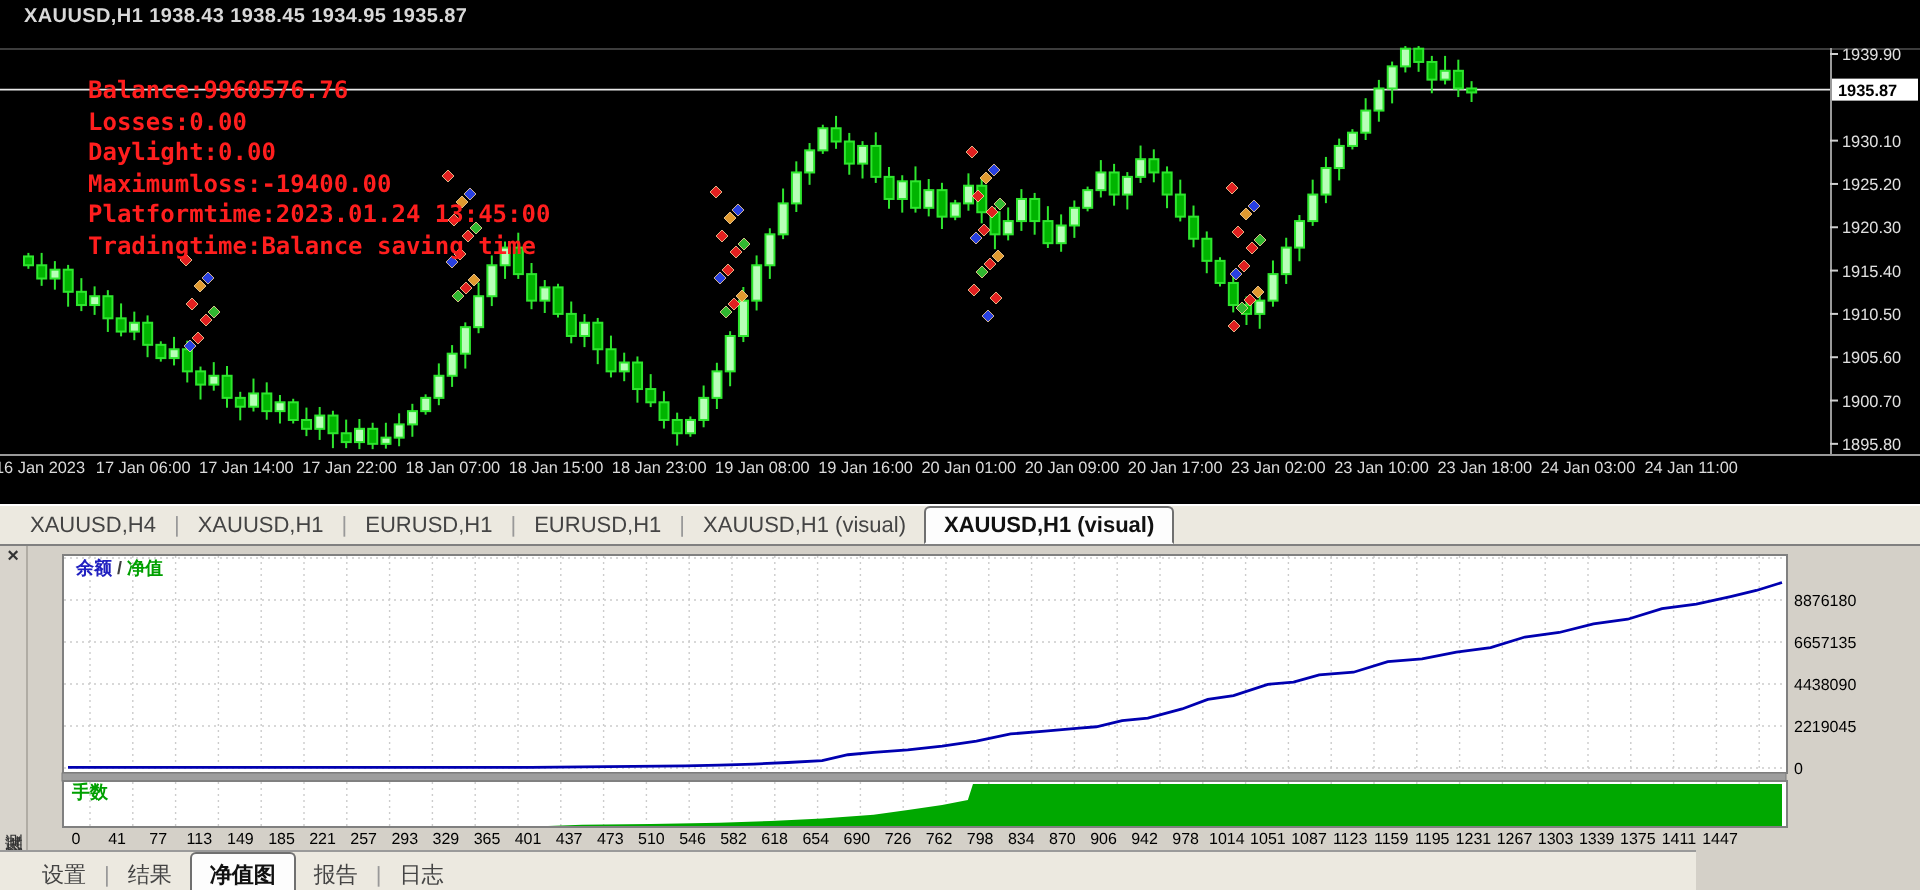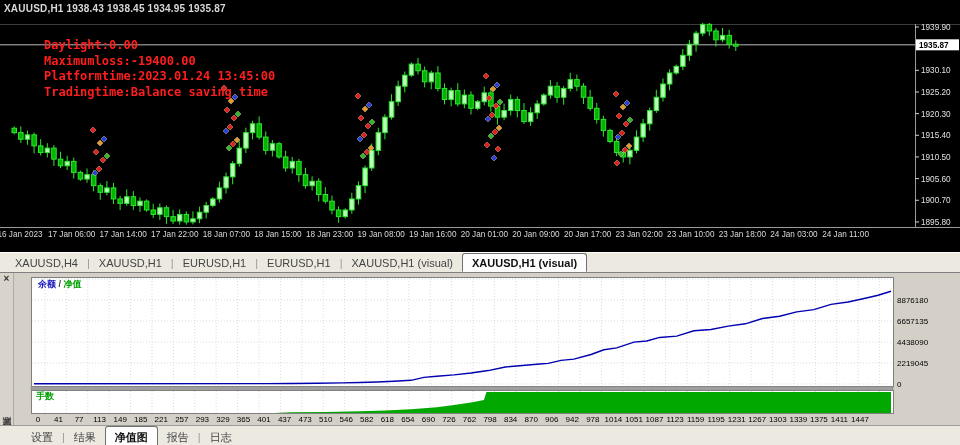--- a/index.html
+++ b/index.html
@@ -1,20 +1,20 @@
 <!DOCTYPE html>
 <html><head>
 <meta charset="utf-8">
 <style>
   html,body{margin:0;padding:0;background:#888;}
   .win{position:relative;width:960px;height:445px;background:#d4d0c8;overflow:hidden;
        font-family:"Liberation Sans",sans-serif;}
   
   .chart-area{position:absolute;left:0;top:0;width:960px;height:252px;background:#000;}
-  .chart-title{position:absolute;left:4px;top:3px;color:#d8d8d8;font-size:10px;font-weight:bold;
+  .chart-title{position:absolute;left:12px;top:3px;color:#d8d8d8;font-size:10px;font-weight:bold;
                font-family:"Liberation Sans",sans-serif;letter-spacing:.2px;z-index:5;}
   .title-sep{position:absolute;left:0;top:24px;width:960px;height:1px;background:#3c3c3c;}
   #chartSvg{position:absolute;left:0;top:0;}
   .overlay{position:absolute;left:44px;top:38px;z-index:4;color:#ff1e1e;
            font-family:"DejaVu Sans Mono",monospace;font-size:12px;font-weight:bold;
            line-height:15.5px;white-space:pre;}
   
   .chart-tabs{position:absolute;left:0;top:252px;width:960px;height:28px;background:#ece9e0;
               border-top:1px solid #fff;border-bottom:1px solid #9a9a9a;white-space:nowrap;
               padding-left:6px;box-sizing:border-box;}
@@ -25,22 +25,22 @@
   
   .tester{position:absolute;left:0;top:272px;width:960px;height:173px;background:#d4d0c8;
           border-top:1px solid #808080;}
   #testerSvg{position:absolute;left:0;top:0;}
   .strip{position:absolute;left:0;top:0;width:13px;height:152px;background:#d8d4cc;
          border-right:1px solid #b0aca4;}
   .close-x{position:absolute;left:1px;top:1px;width:11px;height:11px;font-size:10px;line-height:10px;
            text-align:center;color:#333;font-weight:bold;cursor:default;}
   .vlabel{position:absolute;left:0px;top:136px;writing-mode:vertical-lr;font-size:9px;color:#333;
           letter-spacing:1px;}
-  .bottom-tabs{position:absolute;left:0;bottom:0;width:960px;height:21px;background:#ece9e0;
-               border-top:1px solid #9a9a9a;white-space:nowrap;padding-left:22px;box-sizing:border-box;}
+  .bottom-tabs{position:absolute;left:0;bottom:0;width:848px;height:21px;background:#ece9e0;
+               border-top:1px solid #9a9a9a;white-space:nowrap;padding-left:12px;box-sizing:border-box;}
 </style>
 </head>
 <body>
 
 <div class="win">
 
   <div class="chart-area">
     <div class="chart-title">XAUUSD,H1  1938.43 1938.45 1934.95 1935.87</div>
     <div class="title-sep"></div>
     <svg id="chartSvg" width="960" height="252">
@@ -354,21 +354,21 @@
         <text x="432.8" y="236.5" fill="#dadada" font-size="8.2" text-anchor="middle" font-family="&quot;Liberation Sans&quot;,sans-serif">19 Jan 16:00</text>
         <text x="484.40000000000003" y="236.5" fill="#dadada" font-size="8.2" text-anchor="middle" font-family="&quot;Liberation Sans&quot;,sans-serif">20 Jan 01:00</text>
         <text x="536" y="236.5" fill="#dadada" font-size="8.2" text-anchor="middle" font-family="&quot;Liberation Sans&quot;,sans-serif">20 Jan 09:00</text>
         <text x="587.6" y="236.5" fill="#dadada" font-size="8.2" text-anchor="middle" font-family="&quot;Liberation Sans&quot;,sans-serif">20 Jan 17:00</text>
         <text x="639.2" y="236.5" fill="#dadada" font-size="8.2" text-anchor="middle" font-family="&quot;Liberation Sans&quot;,sans-serif">23 Jan 02:00</text>
         <text x="690.8000000000001" y="236.5" fill="#dadada" font-size="8.2" text-anchor="middle" font-family="&quot;Liberation Sans&quot;,sans-serif">23 Jan 10:00</text>
         <text x="742.4" y="236.5" fill="#dadada" font-size="8.2" text-anchor="middle" font-family="&quot;Liberation Sans&quot;,sans-serif">23 Jan 18:00</text>
         <text x="794" y="236.5" fill="#dadada" font-size="8.2" text-anchor="middle" font-family="&quot;Liberation Sans&quot;,sans-serif">24 Jan 03:00</text>
         <text x="845.6" y="236.5" fill="#dadada" font-size="8.2" text-anchor="middle" font-family="&quot;Liberation Sans&quot;,sans-serif">24 Jan 11:00</text>
       </svg>
-    <div class="overlay" id="overlay"><div>Daylight:0.00</div><div>Maximumloss:-19400.00</div><div>Platformtime:2023.01.24 13:45:00</div><div>Tradingtime:Balance saving time</div></div>
+    <div class="overlay" id="overlay"><div>Balance:9960576.76</div><div>Losses:0.00</div><div>Daylight:0.00</div><div>Maximumloss:-19400.00</div><div>Platformtime:2023.01.24 13:45:00</div><div>Tradingtime:Balance saving time</div></div>
   </div>
 
   <div class="chart-tabs" id="chartTabs"><span class="tab">XAUUSD,H4</span><span class="tabsep">|</span><span class="tab">XAUUSD,H1</span><span class="tabsep">|</span><span class="tab">EURUSD,H1</span><span class="tabsep">|</span><span class="tab">EURUSD,H1</span><span class="tabsep">|</span><span class="tab">XAUUSD,H1 (visual)</span><span class="tab active">XAUUSD,H1 (visual)</span></div>
 
   <div class="tester">
     <svg id="testerSvg" width="960" height="153" viewBox="0 272 960 153">
         <rect x="31.5" y="276.5" width="862" height="109" fill="#ffffff" stroke="#808080"></rect>
         <line x1="45" y1="277" x2="45" y2="385" stroke="#cccccc" stroke-width="0.7" stroke-dasharray="1,2"></line>
         <line x1="66.4" y1="277" x2="66.4" y2="385" stroke="#cccccc" stroke-width="0.7" stroke-dasharray="1,2"></line>
         <line x1="87.80000000000001" y1="277" x2="87.80000000000001" y2="385" stroke="#cccccc" stroke-width="0.7" stroke-dasharray="1,2"></line>

